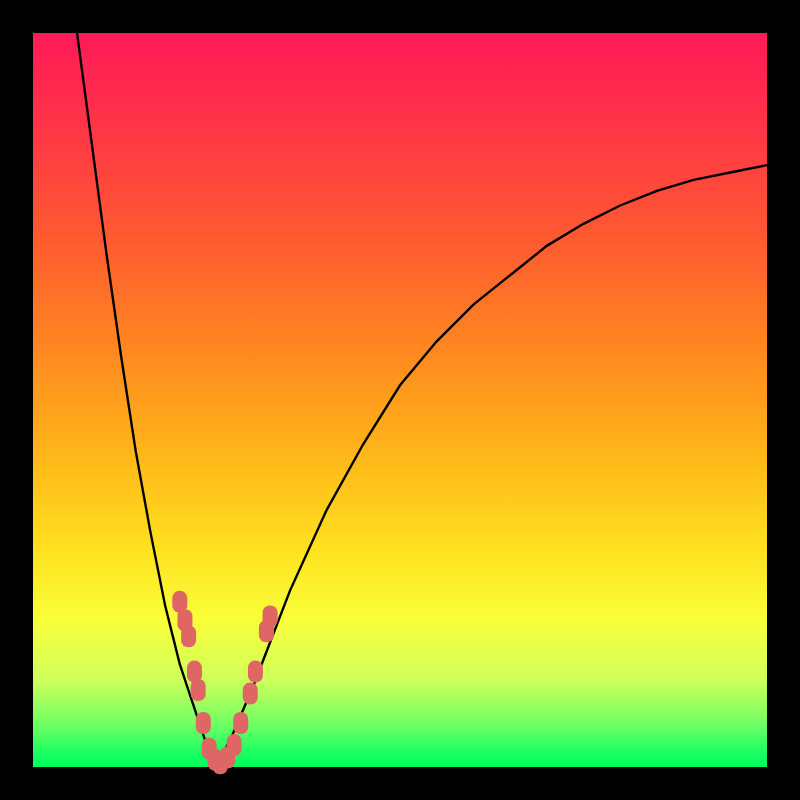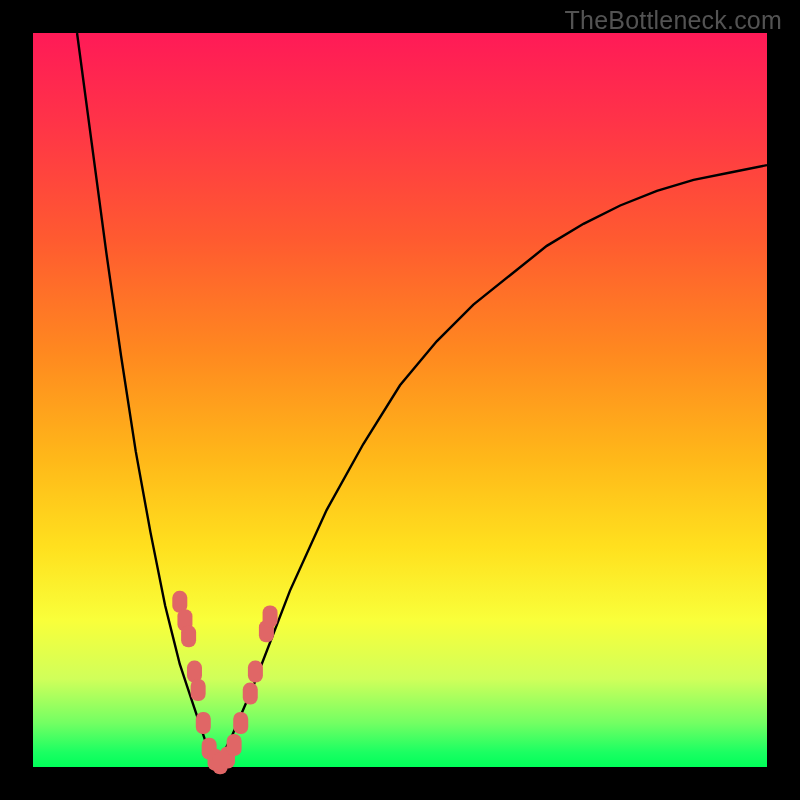--- a/index.html
+++ b/index.html
@@ -55,21 +55,20 @@
     top: 0;
     width: 734px;
     height: 734px;
     overflow: visible;
   }
 </style>
 </head>
 <body>
 
 <div class="frame">
-  <div class="watermark">TheBottleneck.com</div>
 
   <div class="plot-area">
     <svg class="curves" viewBox="0 0 734 734" preserveAspectRatio="none">
       <path id="left-branch-path" fill="none" stroke="#000" stroke-width="2.4" d="M44.04 0.00 L58.72 110.10 L73.40 220.20 L88.08 322.96 L102.76 418.38 L117.44 499.12 L132.12 572.52 L139.46 601.88 L146.80 631.24 L154.14 653.26 L161.48 675.28 L168.82 697.30 L176.16 719.32 L183.50 734.00"></path>
       <path id="right-branch-path" fill="none" stroke="#000" stroke-width="2.4" d="M183.50 734.00 L198.18 704.64 L220.20 653.26 L256.90 557.84 L293.60 477.10 L330.30 411.04 L367.00 352.32 L403.70 308.28 L440.40 271.58 L477.10 242.22 L513.80 212.86 L550.50 190.84 L587.20 172.49 L623.90 157.81 L660.60 146.80 L697.30 139.46 L734.00 132.12"></path>
       <g id="markers-group">
           <rect x="139.30" y="557.85" width="15" height="22" rx="7" ry="7" fill="#e06666" stroke="#d94f4f" stroke-width="0"></rect>
           <rect x="144.44" y="576.20" width="15" height="22" rx="7" ry="7" fill="#e06666" stroke="#d94f4f" stroke-width="0"></rect>
           <rect x="148.11" y="592.35" width="15" height="22" rx="7" ry="7" fill="#e06666" stroke="#d94f4f" stroke-width="0"></rect>
           <rect x="153.98" y="627.58" width="15" height="22" rx="7" ry="7" fill="#e06666" stroke="#d94f4f" stroke-width="0"></rect>

